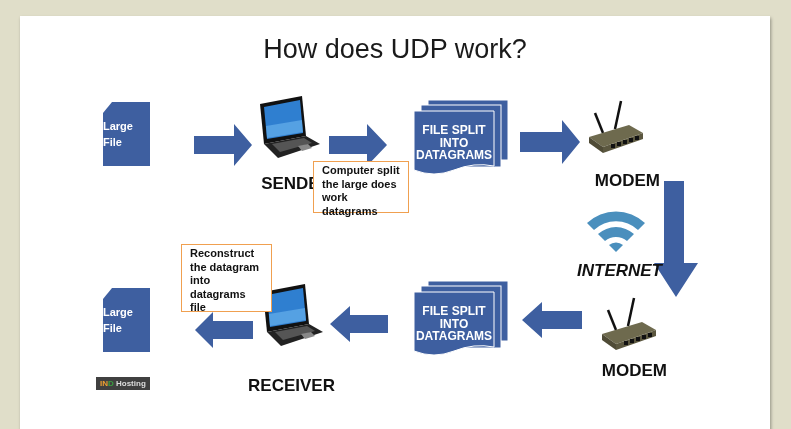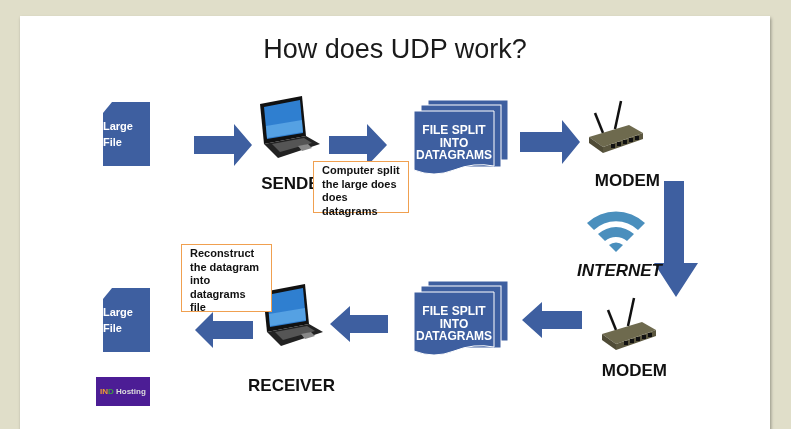--- a/index.html
+++ b/index.html
@@ -4,21 +4,21 @@
 <style>
   html,body{margin:0;padding:0;}
   body{width:791px;height:429px;background:#e0dec9;position:relative;overflow:hidden;font-family:"Liberation Sans",sans-serif;}
   .slide{position:absolute;left:20px;top:16px;width:750px;height:421px;background:#fff;box-shadow:1px 2px 3px rgba(0,0,0,0.35);}
   .abs{position:absolute;}
   .title{left:0;top:18px;width:100%;text-align:center;font-size:27px;color:#1a1a1a;}
   .label{font-size:17px;font-weight:bold;color:#111;text-align:right;width:90px;}
   .note{border:1.5px solid #f0a050;background:#fff;font-size:11px;font-weight:bold;color:#111;line-height:13.5px;padding:2px 8px;box-sizing:border-box;}
   .doc-text{font-size:12px;font-weight:bold;color:#fff;text-align:center;line-height:12.5px;}
   .file-text{font-size:11px;font-weight:bold;color:#fff;text-align:left;line-height:16px;}
-  .brand{background:#4c1d95;color:#ddd;font-size:8px;font-weight:bold;padding:10px 4px;}
+  .brand{background:#404040;color:#ddd;font-size:8px;font-weight:bold;padding:2px 4px;}
 </style>
 </head>
 <body>
 
 <div class="slide">
   <div class="abs title">How does UDP work?</div>
 
   <div class="abs" style="left:83px;top:86px;width:47px;height:64px;">
     <svg width="47" height="64">
         <polygon points="9,0 47,0 47,64 0,64 0,11" fill="#3e5fa0"></polygon>
@@ -43,21 +43,21 @@
   </svg>
   <div class="abs label" style="left:222px;top:158px;">SENDER</div>
 
   <svg class="abs" style="left:309px;top:108px;" width="58" height="42">
       <polygon points="0,12 38,12 38,0 58,21 38,42 38,30 0,30" fill="#3e5fa0"></polygon>
     </svg>
 
   <div class="abs note" style="left:293px;top:145px;width:96px;height:52px;">
     <div>Computer split</div>
     <div>the large does</div>
-    <div>does datagrams</div>
+    <div>work datagrams</div>
   </div>
 
   <div class="abs" style="left:392px;top:84px;width:100px;height:78px;">
     <svg width="100" height="78">
       <rect x="16" y="0" width="80" height="60" fill="#3e5fa0" stroke="#fff" stroke-width="1"></rect>
       <rect x="9" y="5" width="80" height="62" fill="#3e5fa0" stroke="#fff" stroke-width="1"></rect>
       <path d="M2,11 L82,11 L82,66 Q62,62 42,70 Q22,78 2,70 Z" fill="#3e5fa0" stroke="#fff" stroke-width="1"></path>
     </svg>
     <div class="abs doc-text" style="left:2px;top:24px;width:80px;">
       <div>FILE SPLIT</div>

